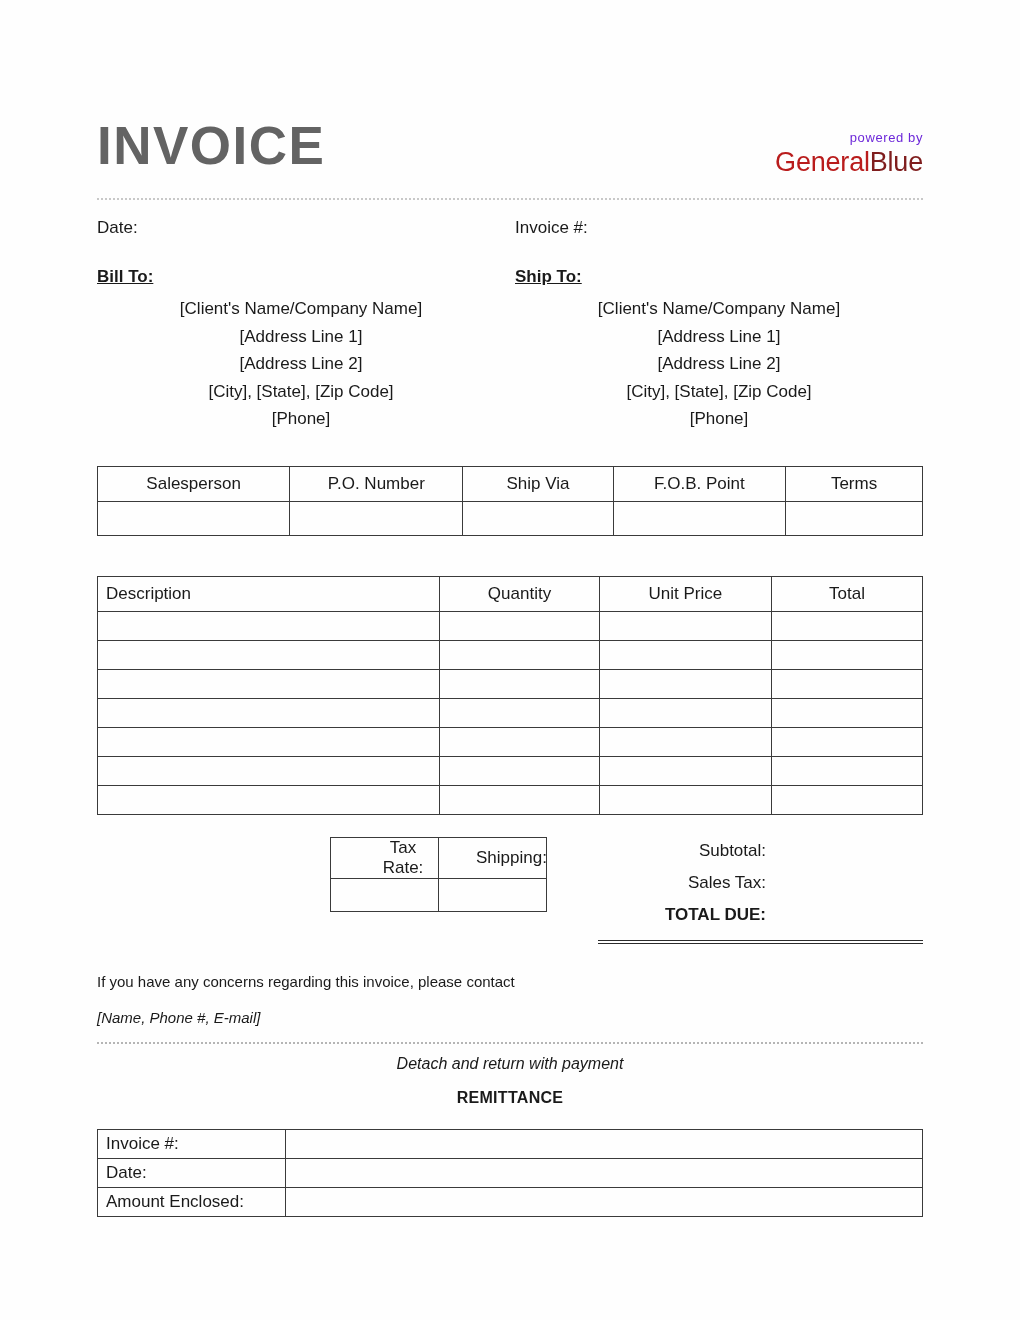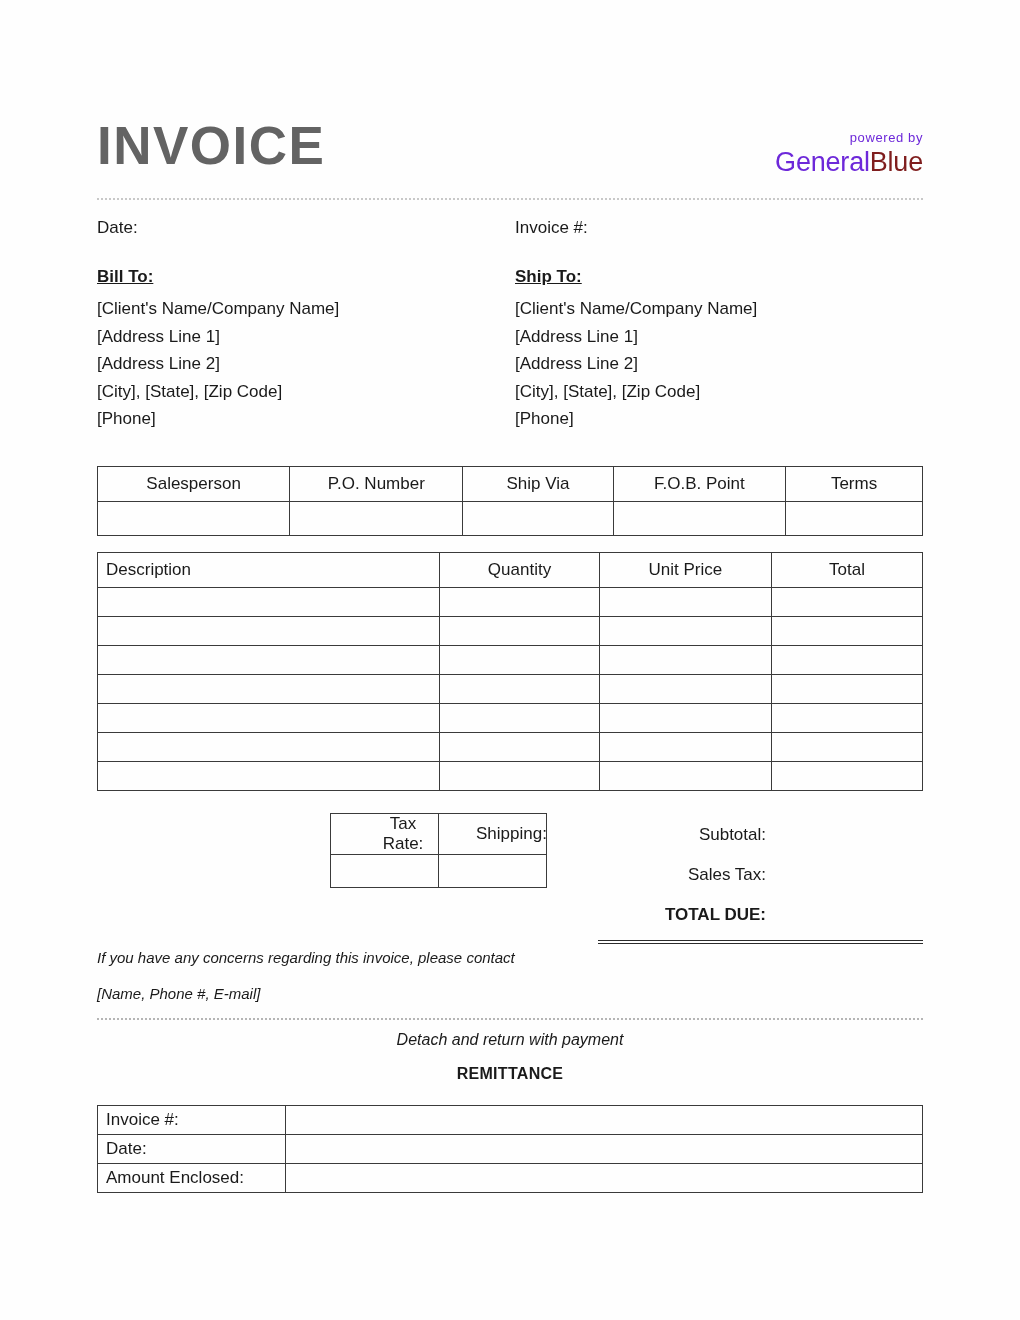--- a/index.html
+++ b/index.html
@@ -57,21 +57,21 @@
     color: #6d28d9;
     letter-spacing: 0.6px;
     line-height: 1.2;
   }
   .brand-name {
     font-size: 27px;
     line-height: 1.15;
     margin-top: 1px;
     letter-spacing: -0.2px;
   }
-  .brand-general { color: #6d28d9; }
+  .brand-general { color: #b91c1c; }
   .brand-blue { color: #7f1d1d; }
 
   .dotted-rule {
     border-top: 2px dotted #c8c8c8;
     height: 0;
     margin-top: 6px;
   }
 
   
   .meta-row {
@@ -90,20 +90,21 @@
   }
   .address-col { width: 50%; }
   .address-col.right { padding-left: 10px; }
   .address-heading {
     font-weight: bold;
     margin-bottom: 8px;
     text-decoration: underline;
   }
   .address-line {
     line-height: 1.62;
+    text-align: center;
   }
 
   
   table.grid {
     border-collapse: collapse;
     width: 100%;
     table-layout: fixed;
   }
   table.grid td, table.grid th {
     border: 1px solid #3a3a3a;
@@ -114,21 +115,21 @@
 
   .info-table { margin-top: 33px; padding-left: 15px; }
   .info-table th {
     height: 34px;
     text-align: center;
   }
   .info-table td {
     height: 33px;
   }
 
-  .items-table { margin-top: 16px; }
+  .items-table { margin-top: 40px; }
   .items-table th {
     height: 34px;
     text-align: center;
   }
   .items-table th.desc {
     text-align: left;
     padding-left: 8px;
   }
   .items-table td {
     height: 28px;
@@ -161,35 +162,33 @@
     position: absolute;
     left: 501px;
     top: -2px;
     width: 325px;
   }
   .totals-line {
     font-size: 17px;
     text-align: right;
     padding-right: 157px;
     line-height: 1.88;
-    margin-top: 8px;
   }
   .totals-line.bold { font-weight: bold; }
   .totals-rule {
     margin-top: 9px;
     border-top: 1px solid #2b2b2b;
     border-bottom: 1px solid #2b2b2b;
     height: 2px;
   }
 
   
   .note {
     margin-top: 27px;
     font-size: 15px;
-    font-style: italic;
     line-height: 1;
   }
   .note-second {
     margin-top: 20px;
     font-size: 15px;
     font-style: italic;
   }
   .dotted-rule-2 {
     border-top: 2px dotted #b5b5b5;
     height: 0;

